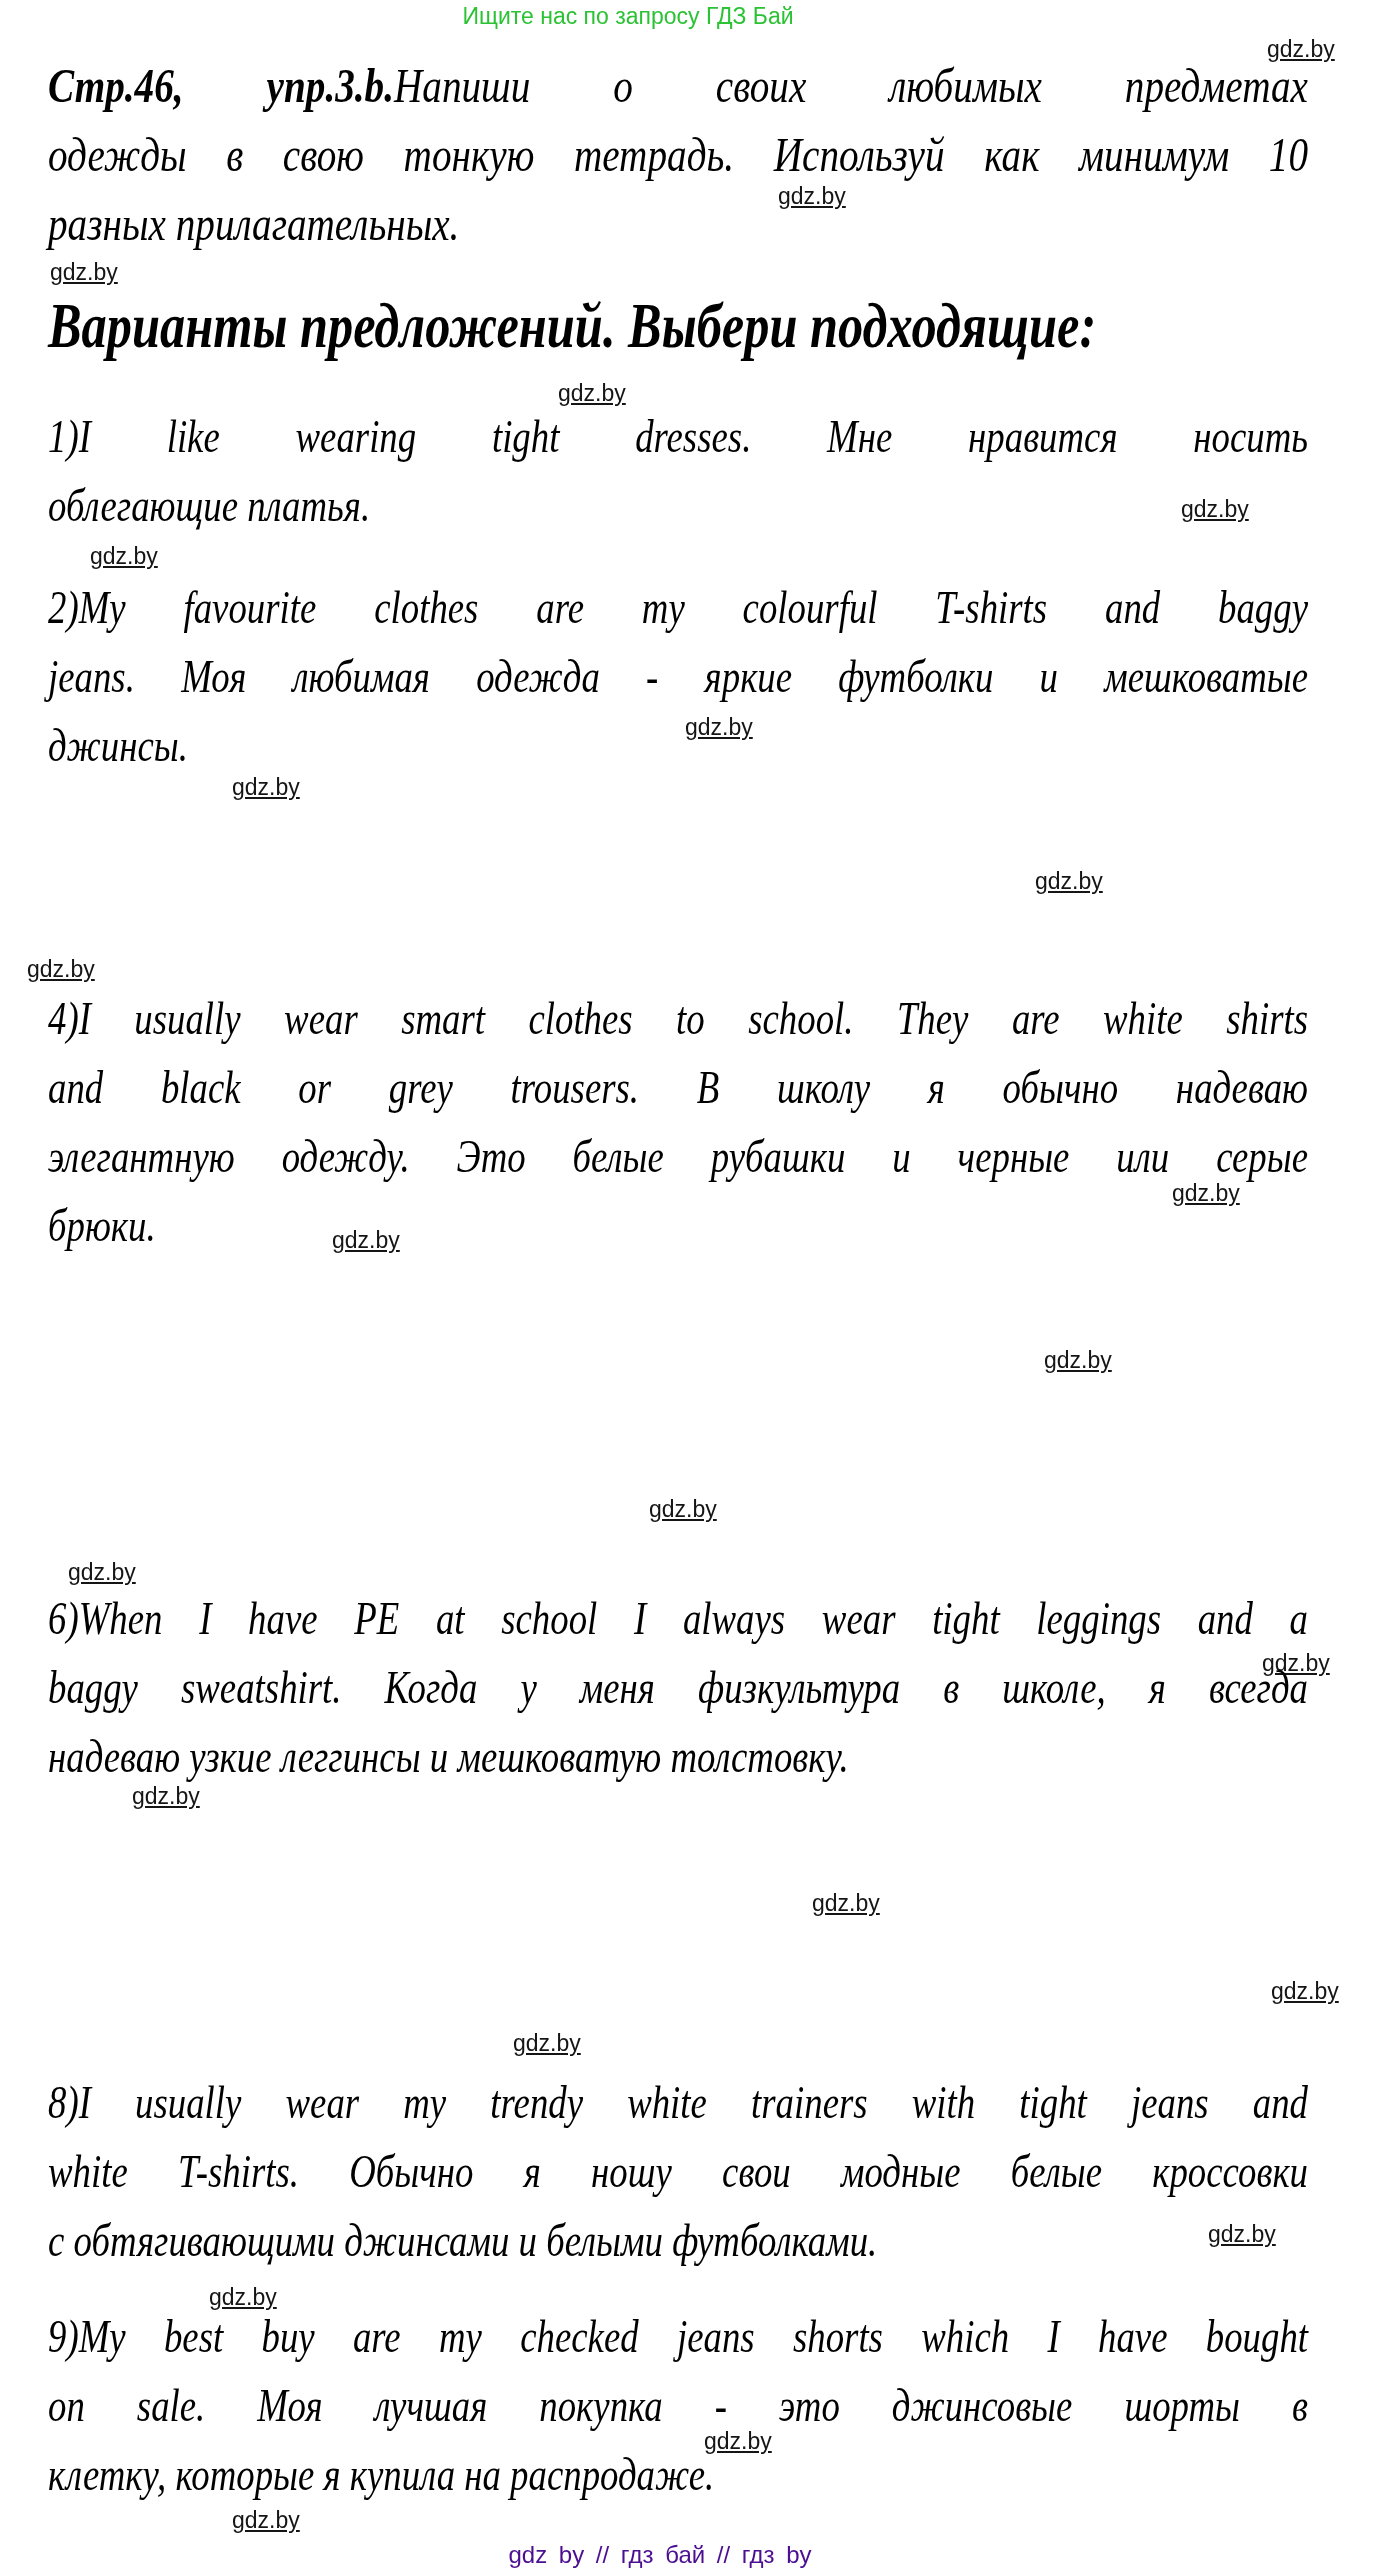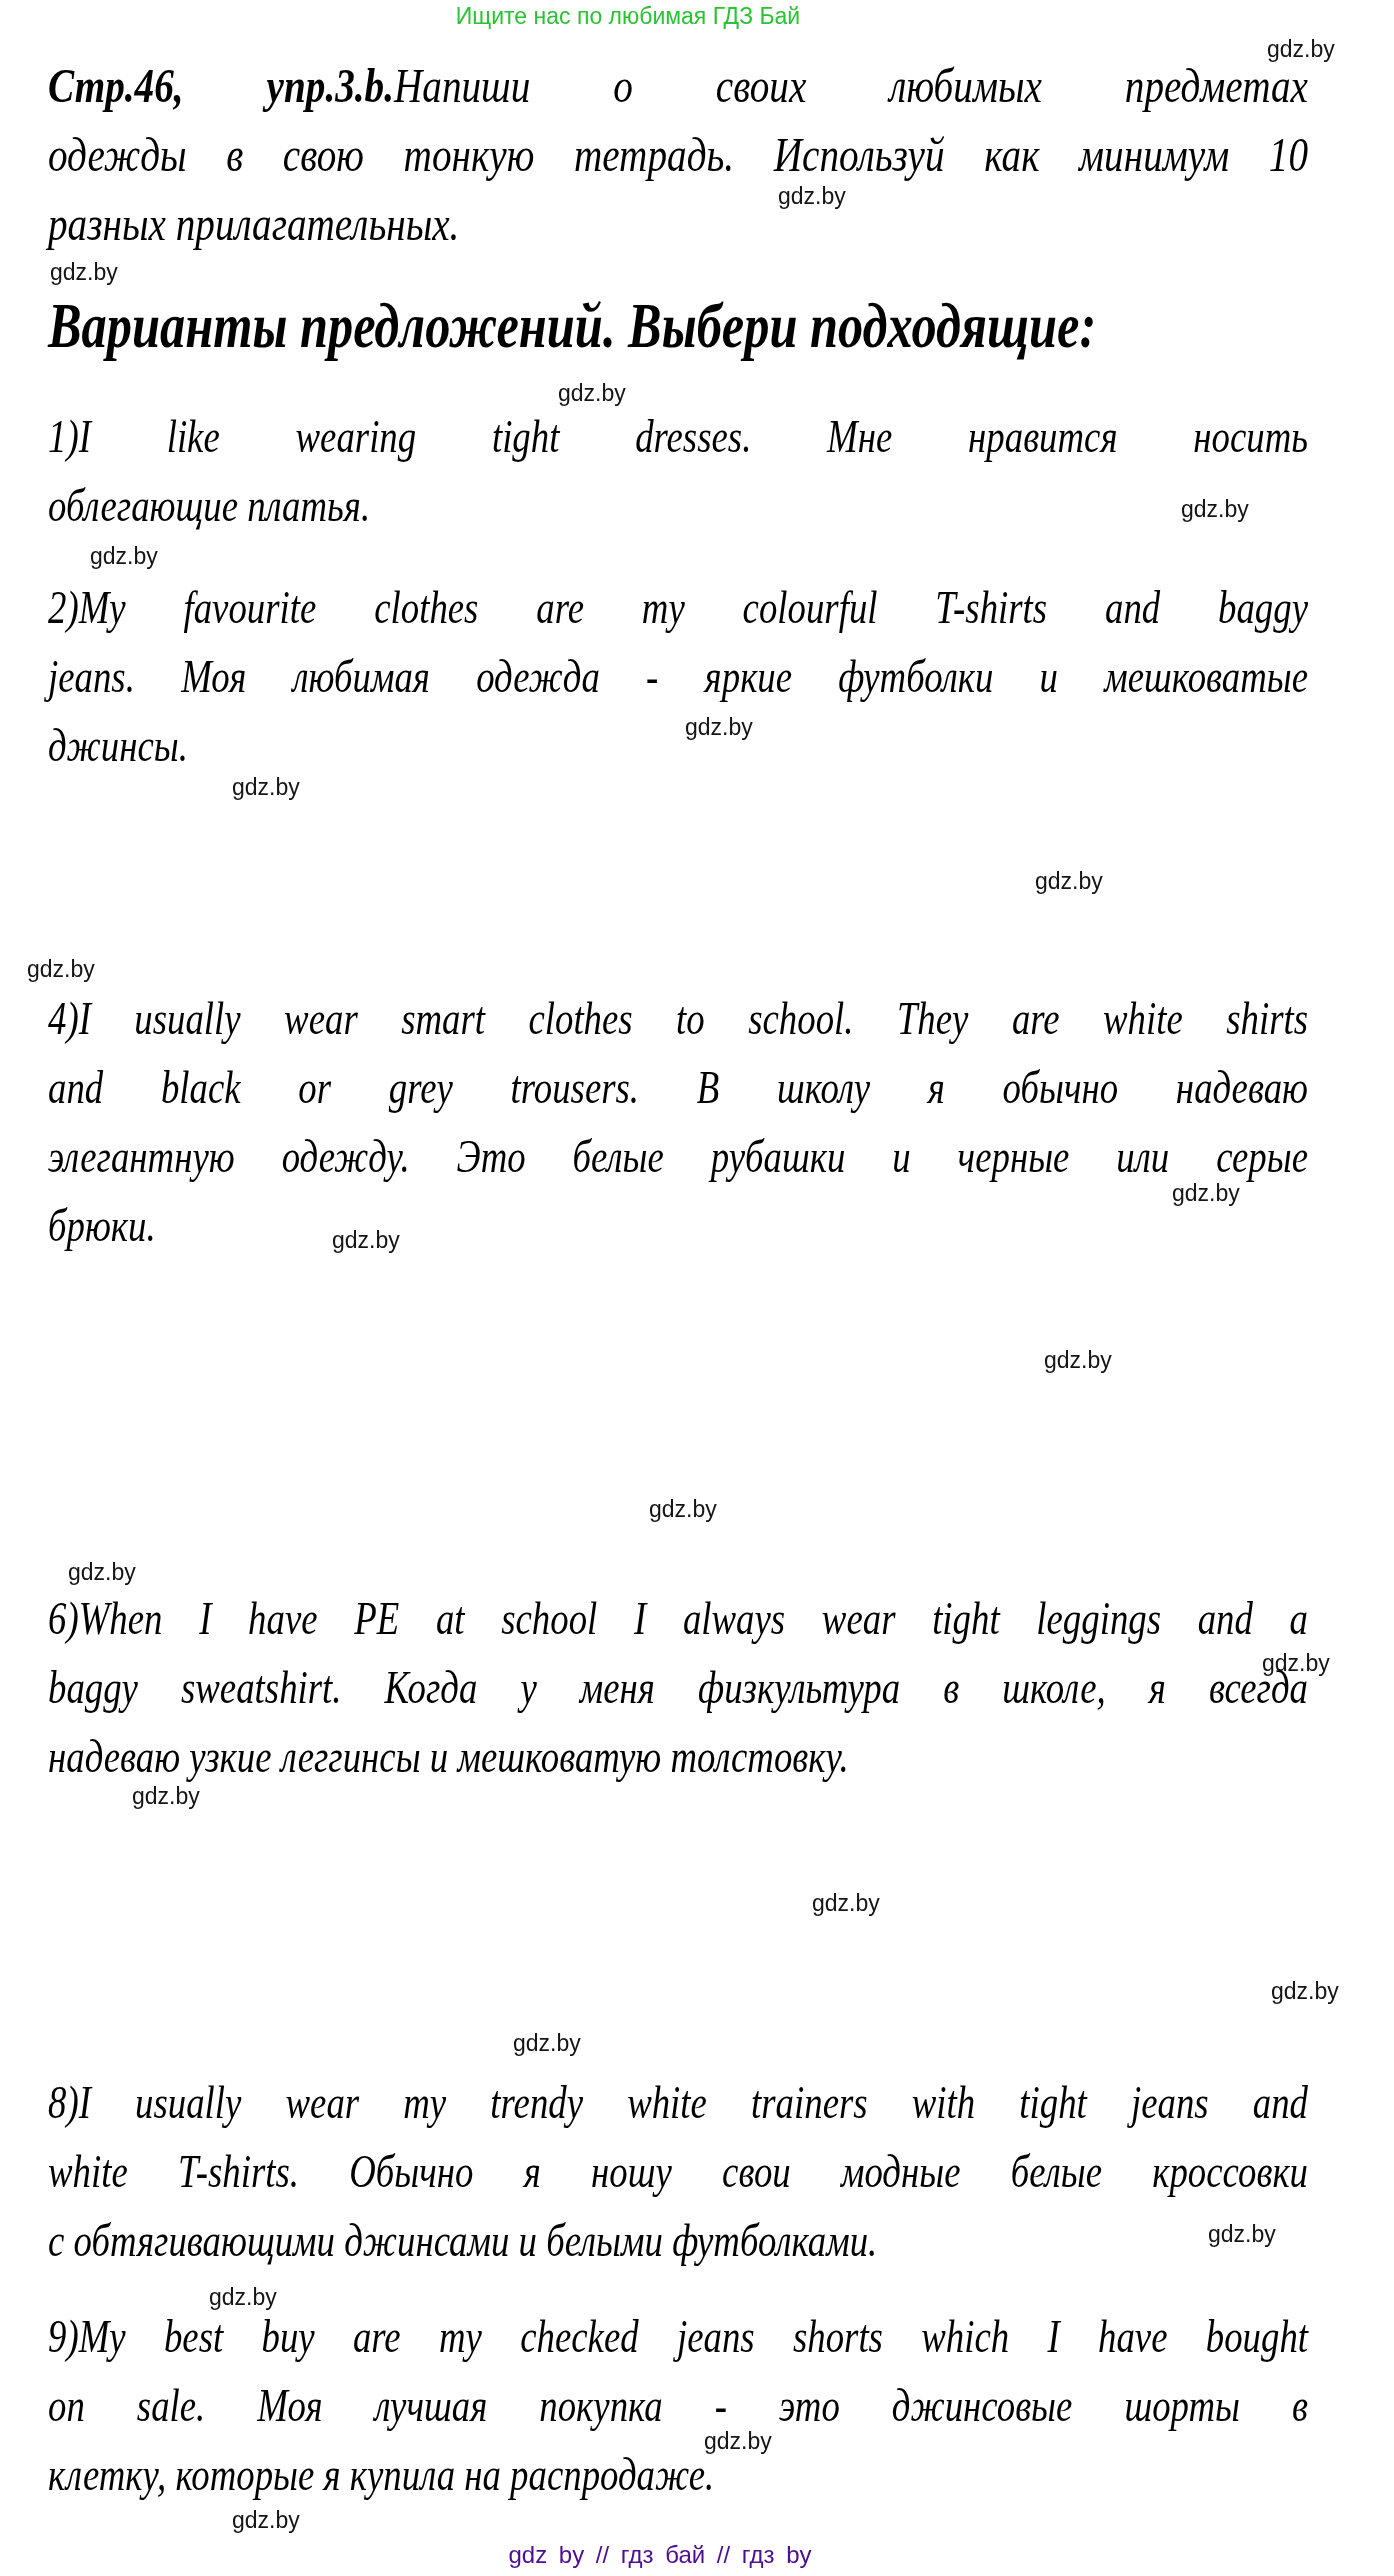--- a/index.html
+++ b/index.html
@@ -8,21 +8,21 @@
     font-family:"Liberation Serif","DejaVu Serif",serif;color:#000;overflow:hidden;
   }
   .header-note{
     position:absolute;top:3.4px;left:0;right:0;text-align:center;padding-right:139px;
     font-family:"Liberation Sans","DejaVu Sans",sans-serif;font-size:23px;line-height:27px;
     color:#2bc234;
   }
   .wm{
     position:absolute;
     font-family:"Liberation Sans","DejaVu Sans",sans-serif;font-size:23px;line-height:25px;
-    color:#151515;white-space:nowrap;
+    color:#151515;white-space:nowrap;text-decoration:underline;
   }
   .content{position:absolute;left:48px;top:0;width:1260px;height:2576px;}
   .para{position:absolute;left:0;width:1260px;font-style:italic;}
   .line{
     display:block;height:69px;line-height:69px;
     width:125%;transform:scale(0.8,1);transform-origin:0 50%;
   }
   .j{text-align:justify;text-align-last:justify;}
   .l{text-align:left;text-align-last:left;}
   .intro .line{font-size:49px;}
@@ -31,21 +31,21 @@
   .bold{font-weight:bold;}
   .footer-note{
     position:absolute;top:2540px;left:0;right:0;text-align:center;padding-right:75px;
     font-family:"Liberation Sans","DejaVu Sans",sans-serif;font-size:24px;line-height:29px;
     color:#4c0f92;word-spacing:5px;
   }
 </style>
 </head>
 <body>
 
-<div class="header-note">Ищите нас по любимая ГДЗ Бай</div>
+<div class="header-note">Ищите нас по запросу ГДЗ Бай</div>
 
 <span class="wm" style="left:1267px;top:37px">gdz.by</span>
 <span class="wm" style="left:778px;top:184px">gdz.by</span>
 <span class="wm" style="left:50px;top:260px">gdz.by</span>
 <span class="wm" style="left:558px;top:381px">gdz.by</span>
 <span class="wm" style="left:1181px;top:497px">gdz.by</span>
 <span class="wm" style="left:90px;top:544px">gdz.by</span>
 <span class="wm" style="left:685px;top:715px">gdz.by</span>
 <span class="wm" style="left:232px;top:775px">gdz.by</span>
 <span class="wm" style="left:1035px;top:869px">gdz.by</span>

